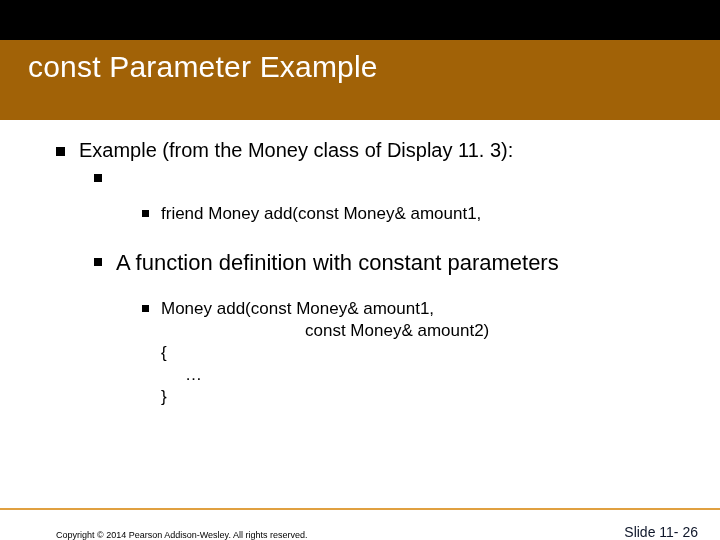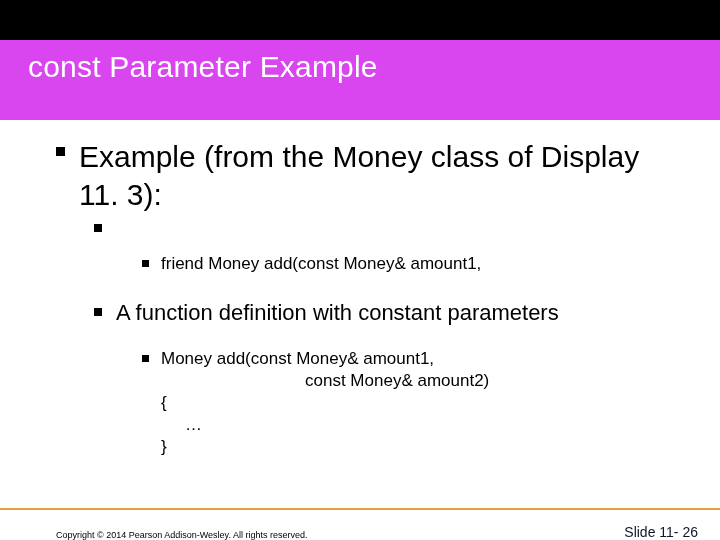--- a/index.html
+++ b/index.html
@@ -2,39 +2,39 @@
 <html><head>
 <meta charset="utf-8">
 <style>
   * { margin: 0; padding: 0; box-sizing: border-box; }
   html, body { width: 720px; height: 540px; font-family: Arial, Helvetica, sans-serif; background: #000; }
   .slide {
     width: 720px; height: 540px; background: #fff; position: relative; overflow: hidden;
     display: flex; flex-direction: column;
   }
   .title-band {
-    background: #d946ef; 
+    background: #a16207; 
     height: 120px; position: relative;
   }
   .title-band::before {
     content: ""; display: block; position: absolute; top: 0; left: 0; right: 0; height: 40px;
     background: #000;
   }
   .title-text {
     position: absolute; left: 28px; top: 50px;
     color: #fff; font-size: 30px; letter-spacing: 0.2px;
   }
   .body {
     flex: 1; padding: 18px 36px 0 56px; color: #000;
   }
   .row { display: flex; align-items: flex-start; }
   .b1 { width: 9px; height: 9px; background: #000; margin-top: 9px; margin-right: 14px; flex: 0 0 auto; }
   .b2 { width: 8px; height: 8px; background: #000; margin-top: 9px; margin-right: 14px; flex: 0 0 auto; }
   .b3 { width: 7px; height: 7px; background: #000; margin-top: 7px; margin-right: 12px; flex: 0 0 auto; }
-  .t1 { font-size: 30px; line-height: 1.25; }
+  .t1 { font-size: 20px; line-height: 1.25; }
   .t2 { font-size: 22px; line-height: 1.25; }
   .t3 { font-size: 17px; line-height: 1.3; }
   .lvl2 { margin-left: 38px; margin-top: 2px; }
   .lvl3 { margin-left: 86px; margin-top: 21px; }
   .gap  { height: 22px; }
   .code-indent { padding-left: 160px; display: block; }
   .code-indent2 { padding-left: 144px; display: block; }
   .brace { padding-left: 0; }
   .ell   { padding-left: 24px; }
   .footer {

